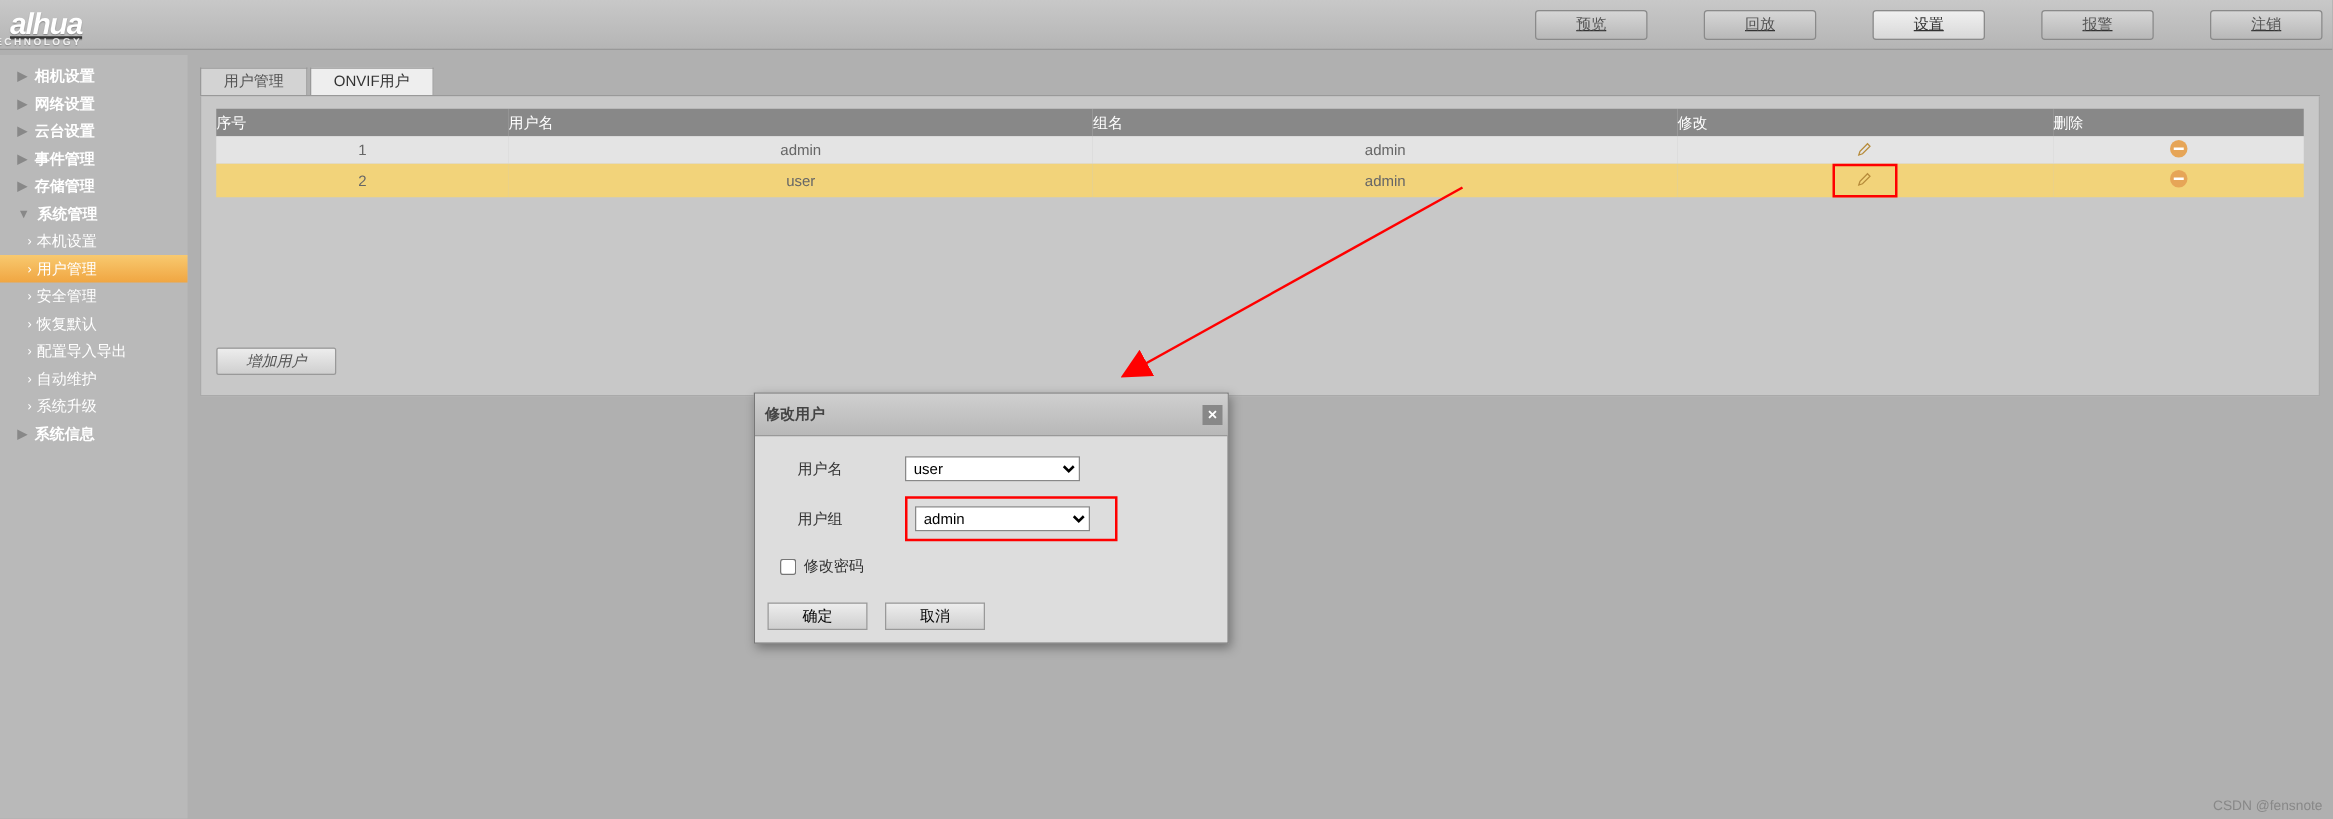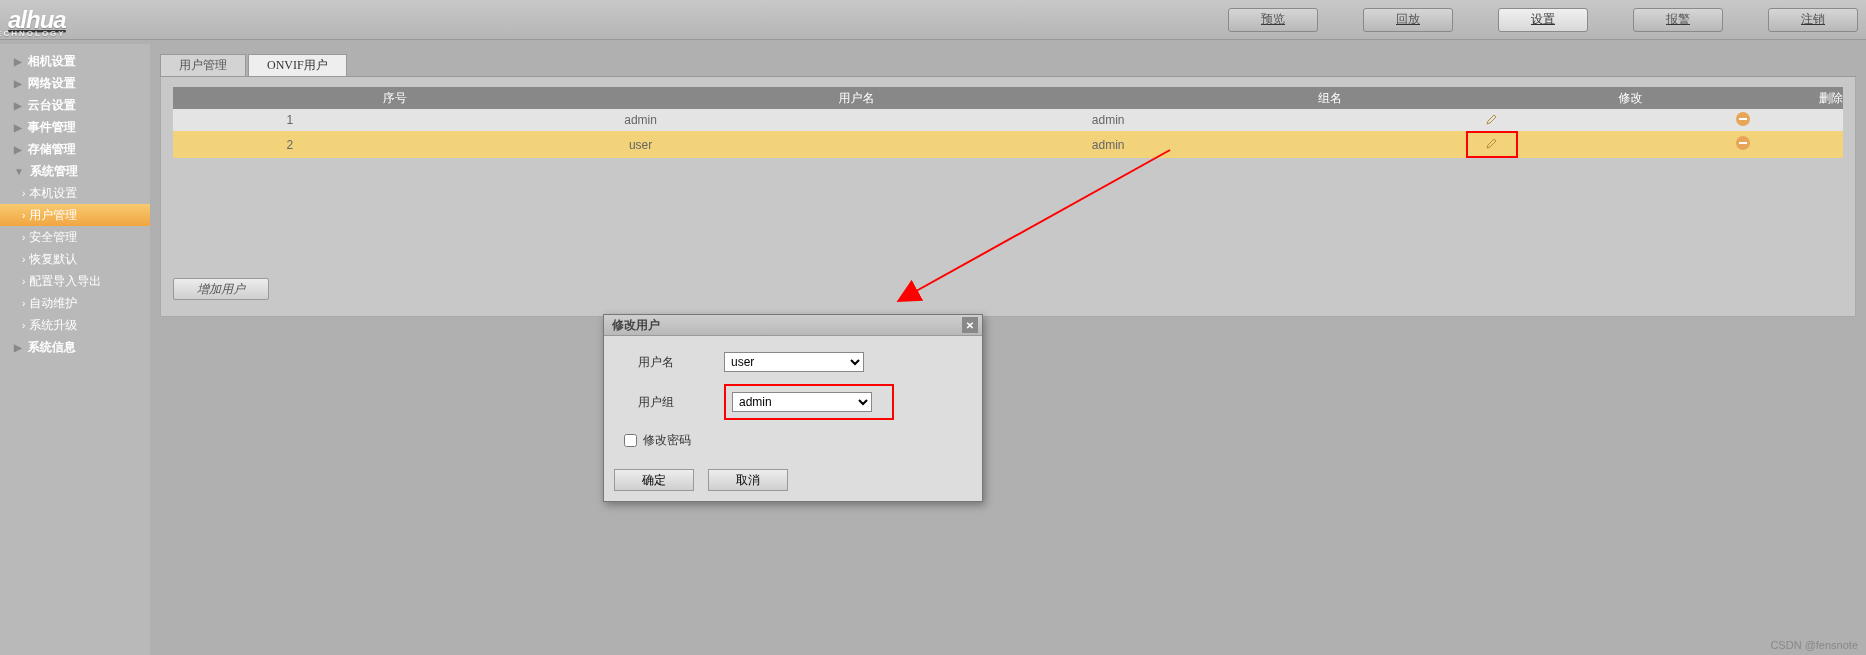--- a/index.html
+++ b/index.html
@@ -19,39 +19,39 @@
 .side-group .tri { margin-right:6px; color:#888; font-size:10px; }
 .side-group.open .tri { color:#888; }
 .side-sub { display:flex; align-items:center; height:22px; padding-left:22px; color:#fff; cursor:pointer; }
 .side-sub .chev { margin-right:4px; font-size:10px; }
 .side-sub.selected { background:linear-gradient(#f8c96f,#f0a642); color:#fff; }
 
 
 .main { position:absolute; left:150px; right:0; top:44px; bottom:0; padding:10px 10px 0 10px; }
 .tabs { display:flex; border-bottom:1px solid #999; }
 .tab { padding:4px 18px; background:#d3d3d3; border:1px solid #999; border-bottom:none; margin-right:2px; color:#555; cursor:pointer; height:22px; display:flex; align-items:center; }
-.tab.active { background:#eee; color:#333;font-family:Liberation Serif, serif; }
+.tab.active { background:#eee; color:#333; }
 
 .panel { background:#c8c8c8; border:1px solid #aaa; border-top:none; padding:10px 12px 16px; margin-bottom:0; }
 .tbl { width:100%; border-collapse:collapse; }
-.tbl th { background:#888; color:#fff; font-weight:normal; height:22px; text-align:right; border:none; }
+.tbl th { background:#888; color:#fff; font-weight:normal; height:22px; text-align:left; border:none; }
 .tbl td { text-align:center; height:22px; color:#666; }
 .tbl tr.row-alt { background:#e4e4e4; }
 .tbl tr.row-sel { background:#f2d37a; }
 .edit-icon { display:inline-block; width:12px; height:12px; position:relative; }
 .edit-icon svg { width:12px; height:12px; }
 .del-icon { display:inline-block; width:14px; height:14px; background:#e6a557; border-radius:7px; position:relative; }
 .del-icon::after { content:""; position:absolute; left:3px; right:3px; top:6px; height:2px; background:#fff; }
 .edit-box { display:inline-block; border:2px solid red; padding:4px 18px; }
 
 .add-btn { margin-top:10px; width:96px; height:22px; background:linear-gradient(#ededed,#cfcfcf); border:1px solid #999; border-radius:2px; cursor:pointer; font-size:12px; color:#555;font-style:italic; }
 
 
 .dialog { position:absolute; left:603px; top:314px; width:380px; background:#ddd; border:1px solid #777; box-shadow:2px 3px 8px rgba(0,0,0,.35); }
-.dlg-title { height:21px; background:linear-gradient(#cfcfcf,#b8b8b8); display:flex; align-items:center; padding:0 4px 0 8px; border-bottom:1px solid #999; font-weight:bold; color:#444;gap:47px; }
+.dlg-title { height:34px; background:linear-gradient(#cfcfcf,#b8b8b8); display:flex; align-items:center; padding:0 4px 0 8px; border-bottom:1px solid #999; font-weight:bold; color:#444;gap:47px; }
 .dlg-close { margin-left:auto; width:16px; height:16px; background:#888; color:#fff; display:flex; align-items:center; justify-content:center; cursor:pointer; font-size:10px; }
 .dlg-body { padding:16px 10px 10px; }
 .dlg-row { display:flex; align-items:center; margin-bottom:12px; }
 .dlg-label { width:110px; padding-left:24px; color:#333; }
 .dlg-row input[type=checkbox] { margin-left:10px; margin-right:6px; }
 .dlg-select { width:140px; height:20px; border:1px solid #888; background:#fff; font-size:12px; padding:0 2px; }
 .dlg-select-box { border:2px solid red; padding:6px 20px 6px 6px; display:inline-block; }
 .dlg-btns { display:flex; justify-content:flex-start; gap:14px; margin-top:20px; }
 .dlg-btn { width:80px; height:22px; background:linear-gradient(#ededed,#cfcfcf); border:1px solid #999; font-size:12px; cursor:pointer; }
 

